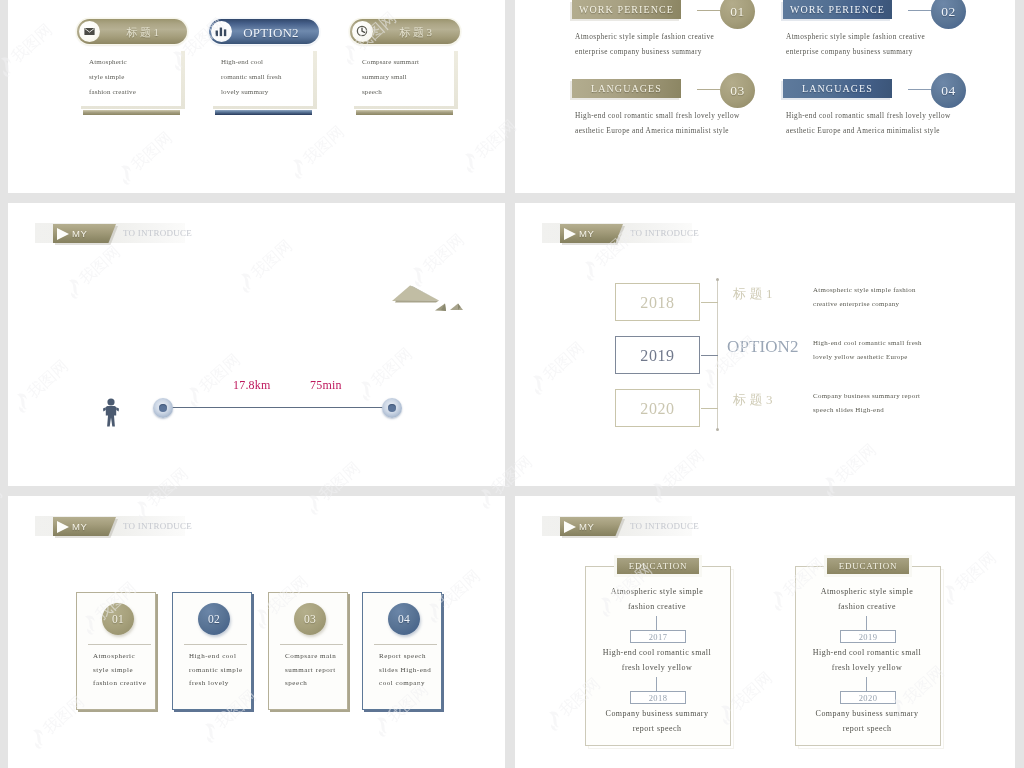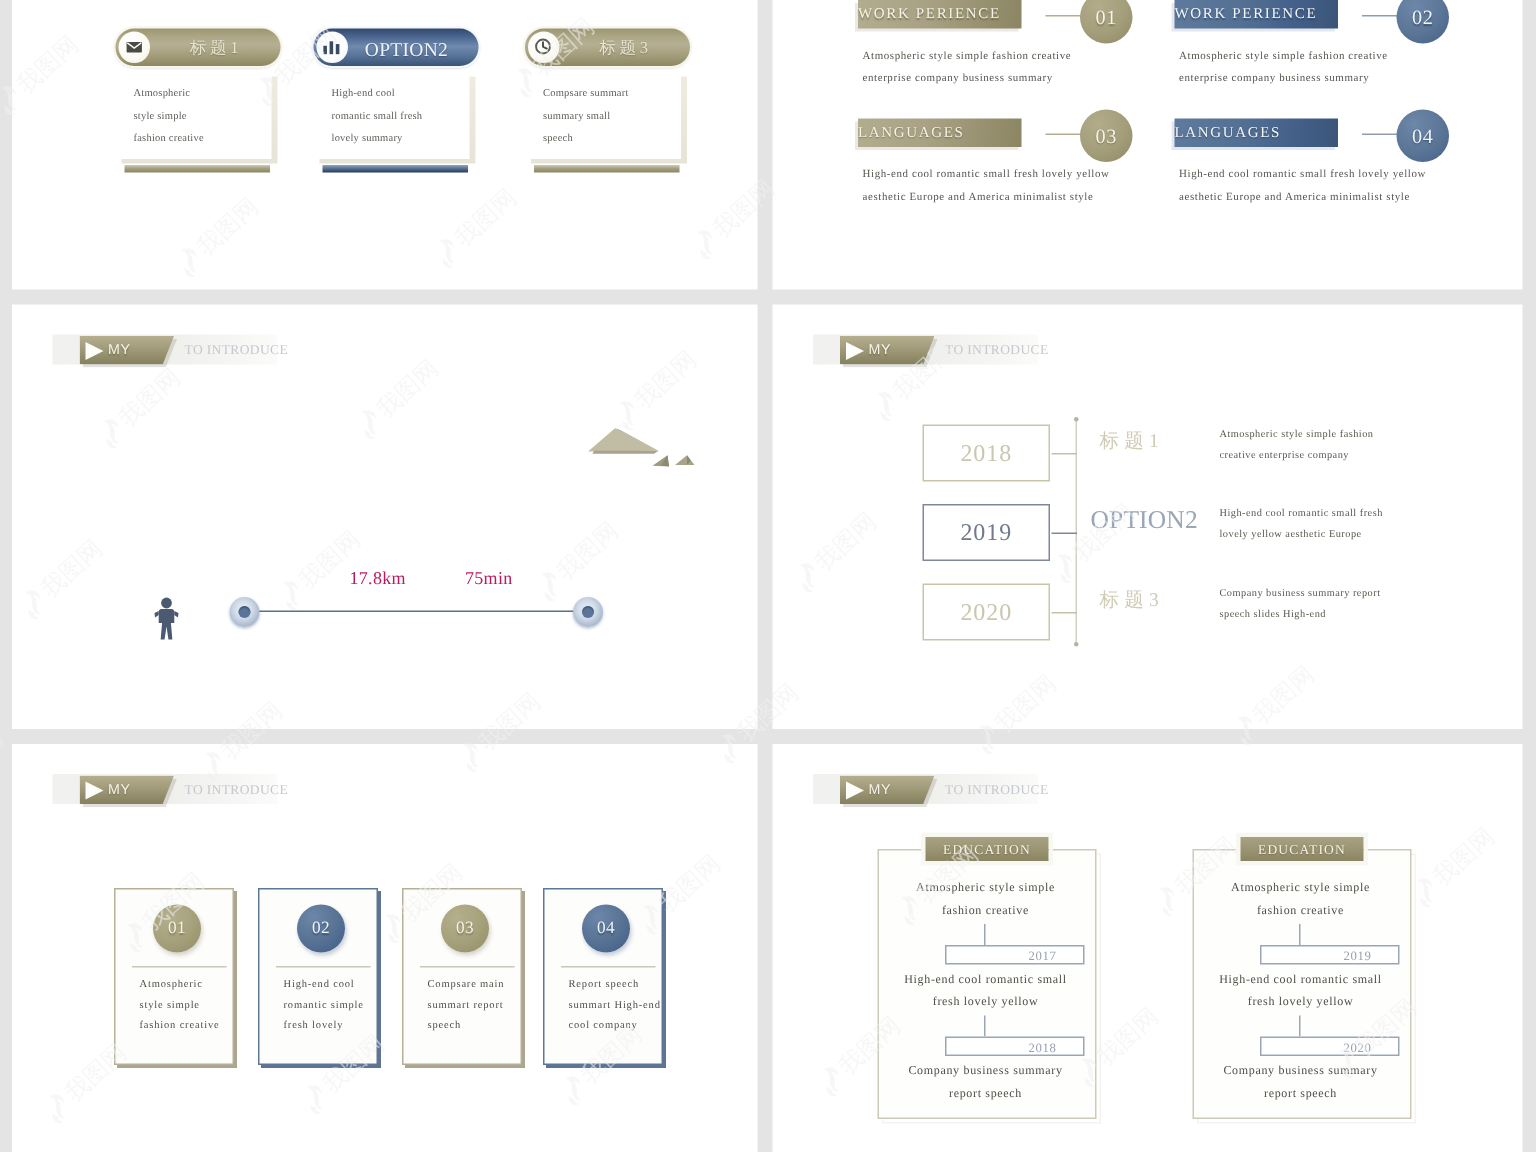--- a/index.html
+++ b/index.html
@@ -69,21 +69,21 @@
 .ic{display:block;}
 
 
 .we-item{position:absolute;width:200px;}
 .we-band{position:absolute;left:0px;top:0px;width:109px;height:19px;}
 .we-band.gold{background:linear-gradient(100deg,#b3ad8f 0%,#a8a183 42%,#9a9373 72%,#8b8562 100%);}
 .we-band.blue{background:linear-gradient(100deg,#5e7a9c 0%,#537093 42%,#44608a 72%,#3b5578 100%);}
 .we-band-sh{position:absolute;left:-2px;top:2px;width:109px;height:19px;background:rgba(160,157,136,.22);}
 .we-band-sh.blue{background:rgba(130,150,178,.22);}
 .we-label{position:absolute;left:0;top:0;width:109px;height:18px;line-height:20px;
-  text-align:left;font-size:10px;letter-spacing:1.1px;color:#f5f3e6;
+  text-align:center;font-size:10px;letter-spacing:1.1px;color:#f5f3e6;
   text-shadow:0 1px 1px rgba(70,66,44,.5);}
 .we-label.blue{color:#f2f6fb;text-shadow:0 1px 1px rgba(30,46,70,.5);}
 .we-line{position:absolute;top:10px;height:1px;width:25px;}
 .we-line.gold{background:#b3ad92;}
 .we-line.blue{background:#8c9db3;}
 .we-circle{position:absolute;top:-6px;width:35px;height:35px;border-radius:50%;
   line-height:36px;text-align:center;font-size:13.5px;color:#f6f4e8;letter-spacing:.4px;}
 .we-circle.gold{background:radial-gradient(circle at 35% 28%,#b3ac8b 0%,#a49d7a 55%,#8e8763 100%);
   text-shadow:0 1px 1px rgba(70,66,44,.45);}
 .we-circle.blue{background:radial-gradient(circle at 35% 28%,#6d87a8 0%,#5a7595 55%,#43608a 100%);
@@ -160,21 +160,21 @@
   background:linear-gradient(180deg,#a8a283 0%,#9b9573 48%,#8b8562 100%);
   box-shadow:0 0 0 3px rgba(248,248,242,.95);}
 .ed-badge-label{position:absolute;left:32px;top:-8px;width:82px;height:16px;line-height:17px;
   text-align:center;font-size:9px;letter-spacing:.8px;color:#f5f3e6;
   text-shadow:0 1px 1px rgba(70,66,44,.45);}
 .ed-text{position:absolute;left:0;width:144px;text-align:center;font-size:8px;color:#4f4f49;
   line-height:15px;letter-spacing:.45px;}
 .ed-text div{white-space:nowrap;}
 .ed-stem{position:absolute;left:71px;width:1px;background:#9aa6b6;}
 .ed-year{position:absolute;left:45px;width:54px;height:11px;border:1px solid #9aa6b6;background:#fff;
-  line-height:12px;text-align:center;font-size:8.5px;color:#97a2b0;letter-spacing:.4px;padding-left:37px;}
+  line-height:12px;text-align:center;font-size:8.5px;color:#97a2b0;letter-spacing:.4px;}
 
 </style>
 </head>
 <body>
 
 <div id="page">
 
 <div class="slide sl-tl">
 
   <div class="opt-card" style="left:67px">
@@ -434,21 +434,21 @@
     </div>
   </div>
 
   <div class="nc" style="left:354px">
     <div class="nc-sh blue"></div>
     <div class="nc-box blue"></div>
     <div class="nc-circle blue">04</div>
     <div class="nc-div"></div>
     <div class="nc-lines">
       <div>Report speech</div>
-      <div>summart High-end</div>
+      <div>slides High-end</div>
       <div>cool company</div>
     </div>
   </div>
 
 </div>
 
 <div class="slide sl-br">
 
   <div class="banner">
     <div class="bn-plate"></div>

